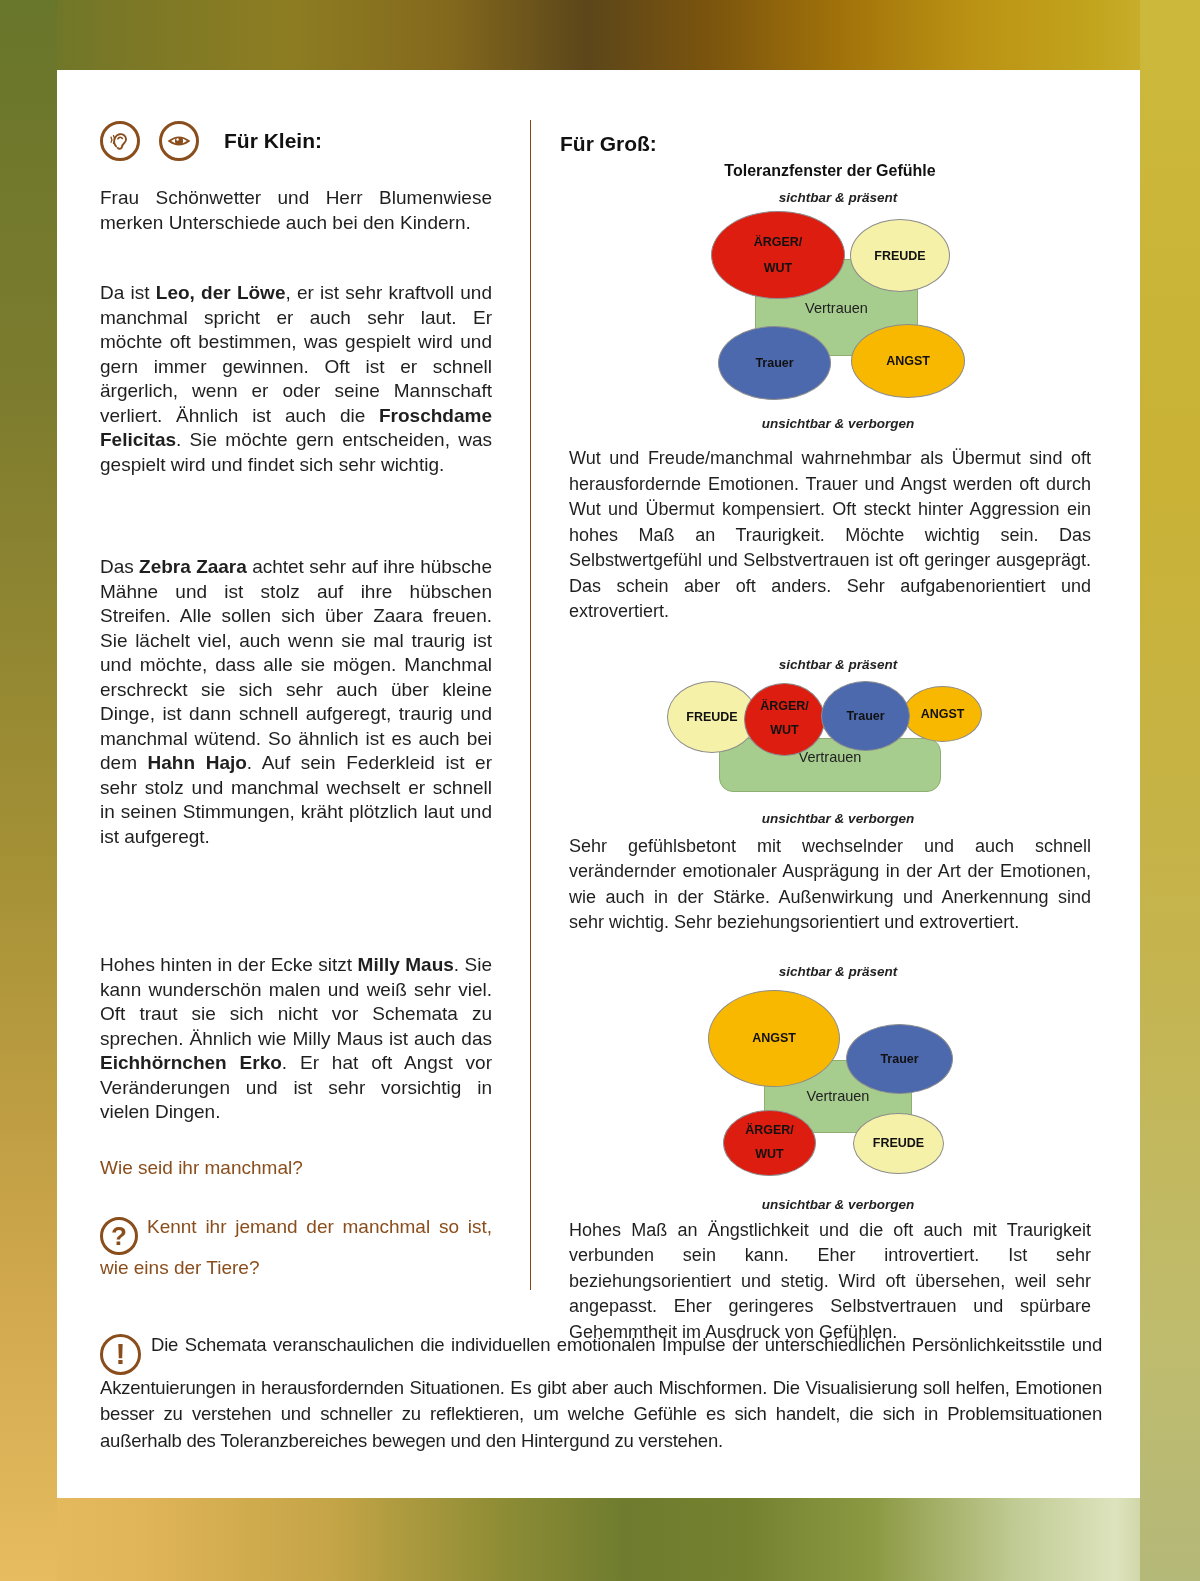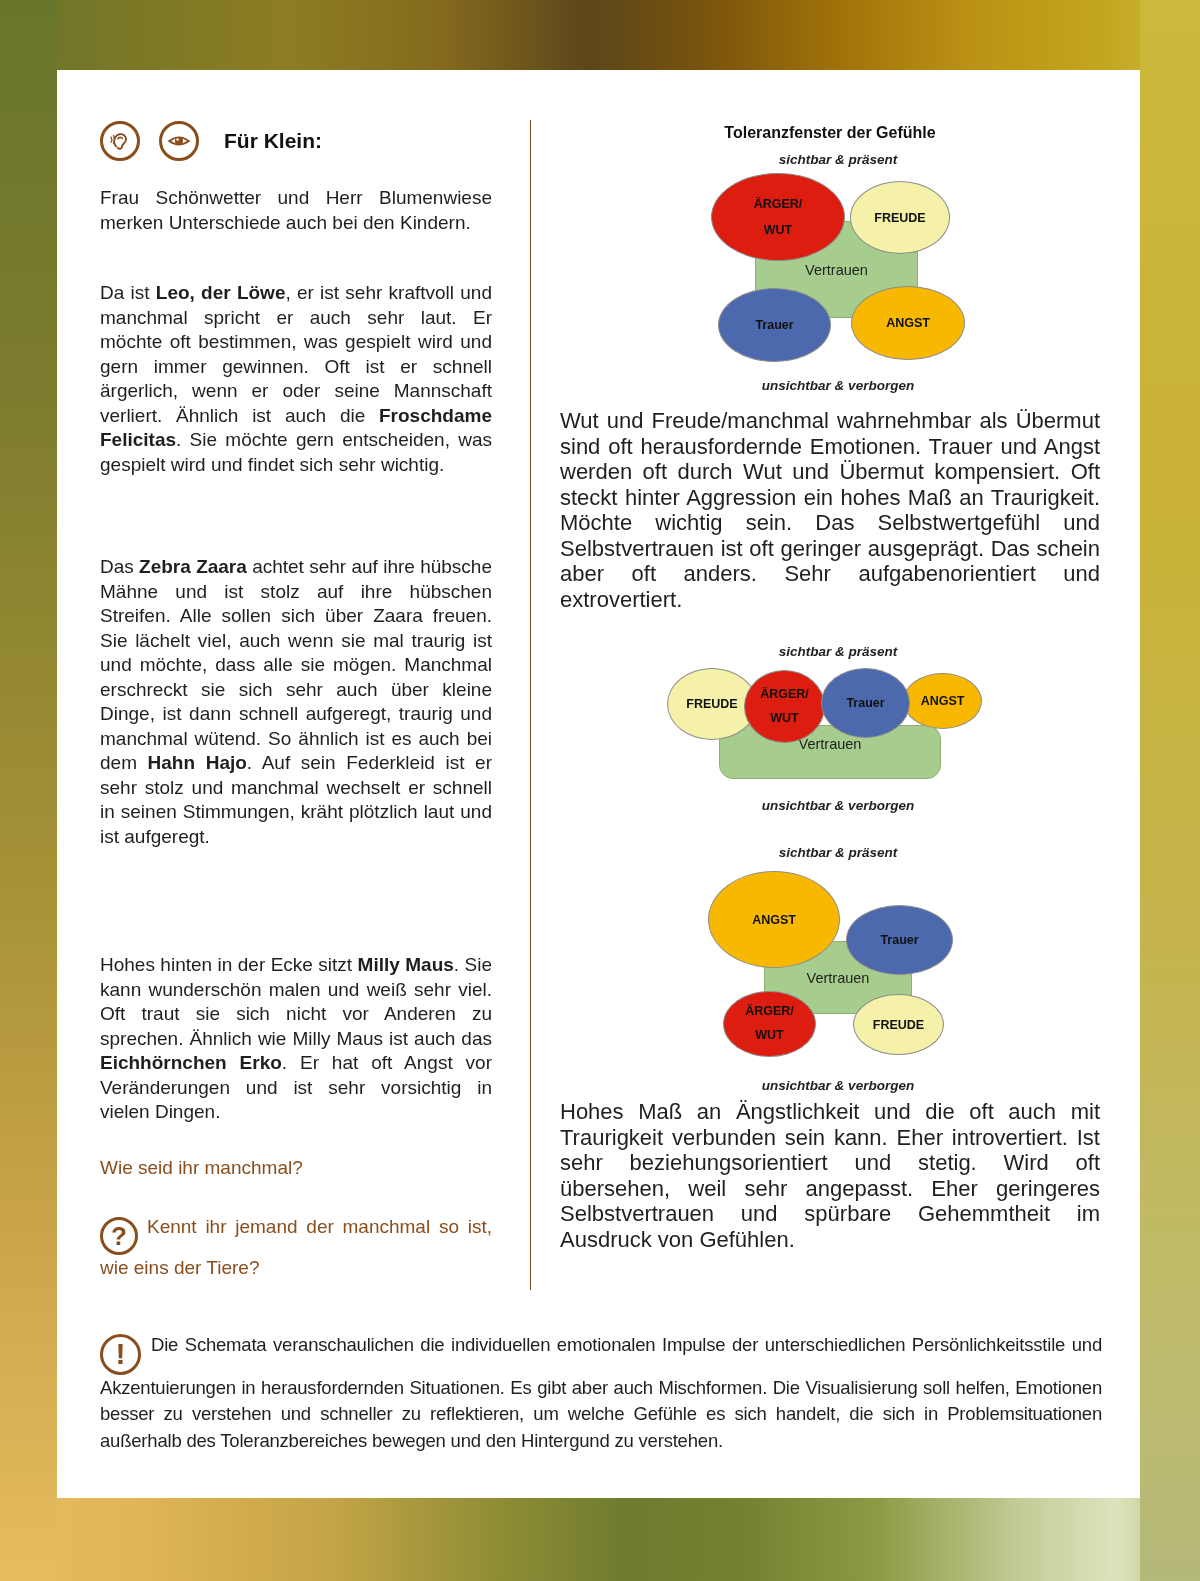--- a/index.html
+++ b/index.html
@@ -41,21 +41,21 @@
   .question { font-size:19px; line-height:25px; color:#8a4e1c; text-align:justify; }
   .q1 { margin-top:34px; }
   .q2 { margin-top:30px; }
   .inline-icon { display:inline-flex; width:38px; height:38px; border:3px solid #8a4e1c; border-radius:50%;
     align-items:center; justify-content:center; font-weight:800; font-size:26px; color:#8a4e1c;
     vertical-align:-12px; margin-right:9px; line-height:1; }
 
   
   .h-gross { font-size:21px; font-weight:bold; margin:14px 0 0 0; color:#111; }
   .dia-title { font-size:16px; font-weight:bold; text-align:center; margin-top:6px; color:#111; }
-  .desc { font-size:22px; line-height:25.5px; text-align:justify; margin:0; }
+  .desc { font-size:18px; line-height:25.5px; text-align:justify; margin:9px; }
   .desc-1 { margin-top:8px; }
   .desc-2 { margin-top:4px; }
   .desc-3 { margin-top:2px; }
 
   
   .diagram { position:relative; width:540px; }
   .d1 { height:250px; margin-top:8px; }
   .d2 { height:175px; margin-top:30px; }
   .d3 { height:256px; margin-top:24px; }
   .dlabel { position:absolute; left:8px; width:100%; text-align:center;
@@ -127,31 +127,32 @@
           <circle cx="20" cy="20" r="4.8" fill="#8a4e1c"></circle>
           <circle cx="18.3" cy="18.3" r="1.4" fill="#ffffff"></circle>
         </svg>
       </span>
       <h1>Für Klein:</h1>
     </div>
 
     <p class="para p-intro">Frau Schönwetter und Herr Blumenwiese merken Unterschiede auch bei den Kindern.</p>
     <p class="para p-leo"><span>Da ist </span><b>Leo, der Löwe</b><span>, er ist sehr kraftvoll und manchmal spricht er auch sehr laut. Er möchte oft bestimmen, was gespielt wird und gern immer gewinnen. Oft ist er schnell ärgerlich, wenn er oder seine Mannschaft verliert. Ähnlich ist auch die </span><b>Froschdame Felicitas</b><span>. Sie möchte gern entscheiden, was gespielt wird und findet sich sehr wichtig.</span></p>
     <p class="para p-zebra"><span>Das </span><b>Zebra Zaara</b><span> achtet sehr auf ihre hübsche Mähne und ist stolz auf ihre hübschen Streifen. Alle sollen sich über Zaara freuen. Sie lächelt viel, auch wenn sie mal traurig ist und möchte, dass alle sie mögen. Manchmal erschreckt sie sich sehr auch über kleine Dinge, ist dann schnell aufgeregt, traurig und manchmal wütend. So ähnlich ist es auch bei dem </span><b>Hahn Hajo</b><span>. Auf sein Federkleid ist er sehr stolz und manchmal wechselt er schnell in seinen Stimmungen, kräht plötzlich laut und ist aufgeregt.</span></p>
-    <p class="para p-milly"><span>Hohes hinten in der Ecke sitzt </span><b>Milly Maus</b><span>. Sie kann wunderschön malen und weiß sehr viel. Oft traut sie sich nicht vor Anderen zu sprechen. Ähnlich wie Milly Maus ist auch das </span><b>Eichhörnchen Erko</b><span>. Er hat oft Angst vor Veränderungen und ist sehr vorsichtig in vielen Dingen.</span></p>
+    <p class="para p-milly"><span>Hohes hinten in der Ecke sitzt </span><b>Milly Maus</b><span>. Sie kann wunderschön malen und weiß sehr viel. Oft traut sie sich nicht vor Schemata zu sprechen. Ähnlich wie Milly Maus ist auch das </span><b>Eichhörnchen Erko</b><span>. Er hat oft Angst vor Veränderungen und ist sehr vorsichtig in vielen Dingen.</span></p>
 
     <div class="question q2">Wie seid ihr manchmal?</div>
     <div class="question q1">
       <span class="inline-icon">?</span><span>Kennt ihr jemand der manchmal so ist, wie eins der Tiere?</span>
     </div>
   </div>
 
   <div class="divider"></div>
 
   <div class="col-right">
+    <div class="h-gross">Für Groß:</div>
     <div class="dia-title">Toleranzfenster der Gefühle</div>
 
     <div class="diagram d1">
       <div class="dlabel lbl-top">sichtbar &amp; präsent</div>
       <div class="trust" style="background-color: rgb(166, 205, 142);">
         <span>Vertrauen</span>
       </div>
       <div class="el el-anger two-line" style="background-color: rgb(221, 29, 16);">ÄRGER/
 WUT</div>
       <div class="el el-joy" style="background-color: rgb(246, 241, 168);">FREUDE</div>
@@ -166,20 +167,21 @@
       <div class="trust" style="background-color: rgb(166, 205, 142);">
         <span style="margin-bottom:16px">Vertrauen</span>
       </div>
       <div class="el el-joy" style="background-color: rgb(246, 241, 168);">FREUDE</div>
       <div class="el el-anger two-line" style="background-color: rgb(221, 29, 16);">ÄRGER/
 WUT</div>
       <div class="el el-sadness" style="background-color: rgb(76, 105, 174);">Trauer</div>
       <div class="el el-fear" style="background-color: rgb(249, 184, 0);">ANGST</div>
       <div class="dlabel lbl-bottom">unsichtbar &amp; verborgen</div>
     </div>
+    <p class="desc desc-2">Sehr gefühlsbetont mit wechselnder und auch schnell verändernder emotionaler Ausprägung in der Art der Emotionen, wie auch in der Stärke. Außenwirkung und Anerkennung sind sehr wichtig. Sehr beziehungsorientiert und extrovertiert.</p>
 
     <div class="diagram d3">
       <div class="dlabel lbl-top">sichtbar &amp; präsent</div>
       <div class="trust" style="background-color: rgb(166, 205, 142);">
         <span>Vertrauen</span>
       </div>
       <div class="el el-fear" style="background-color: rgb(249, 184, 0);">ANGST</div>
       <div class="el el-sadness" style="background-color: rgb(76, 105, 174);">Trauer</div>
       <div class="el el-anger two-line" style="background-color: rgb(221, 29, 16);">ÄRGER/
 WUT</div>

